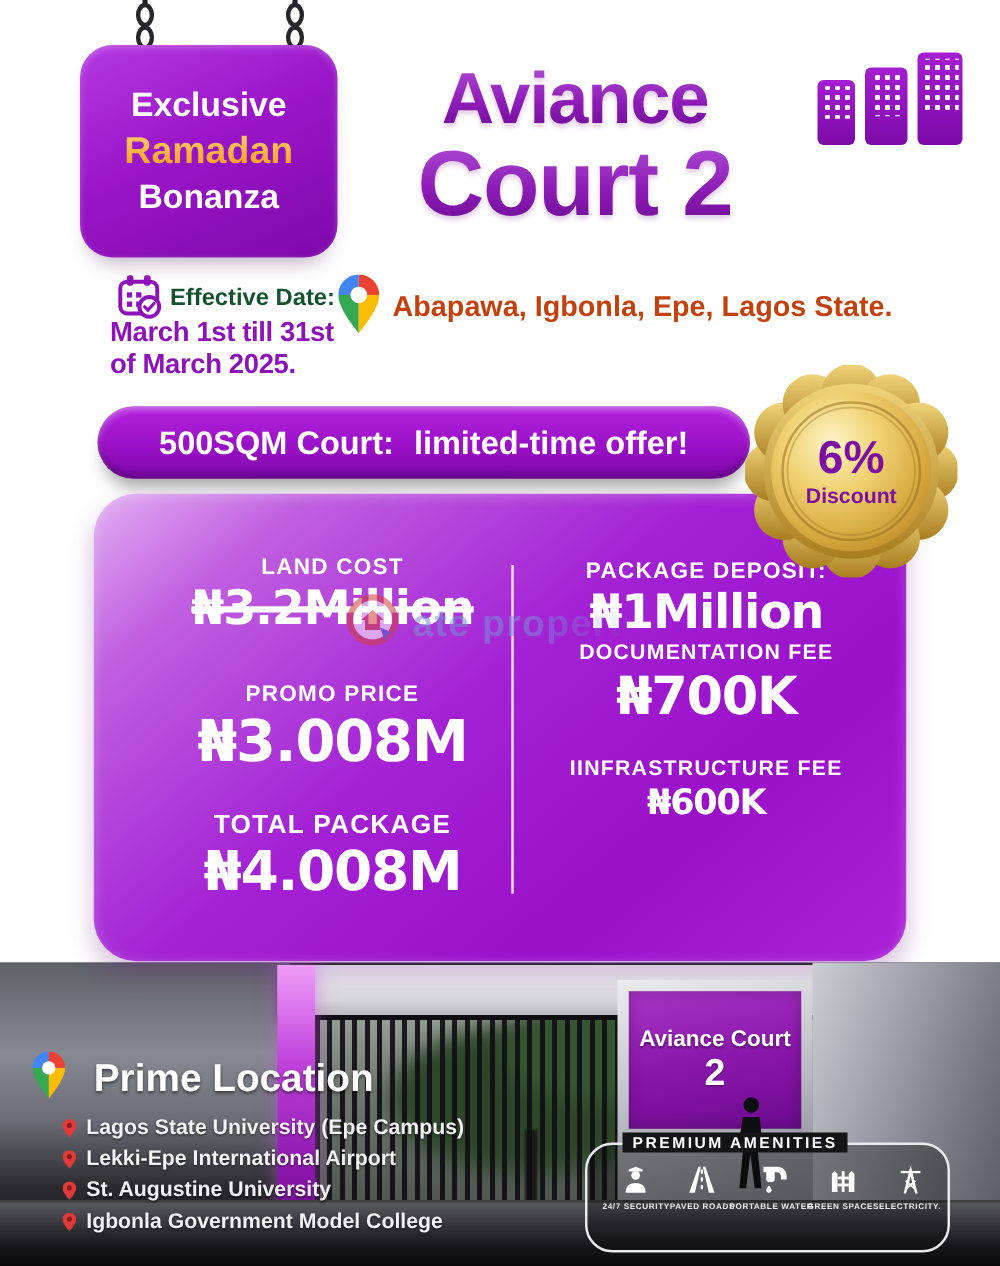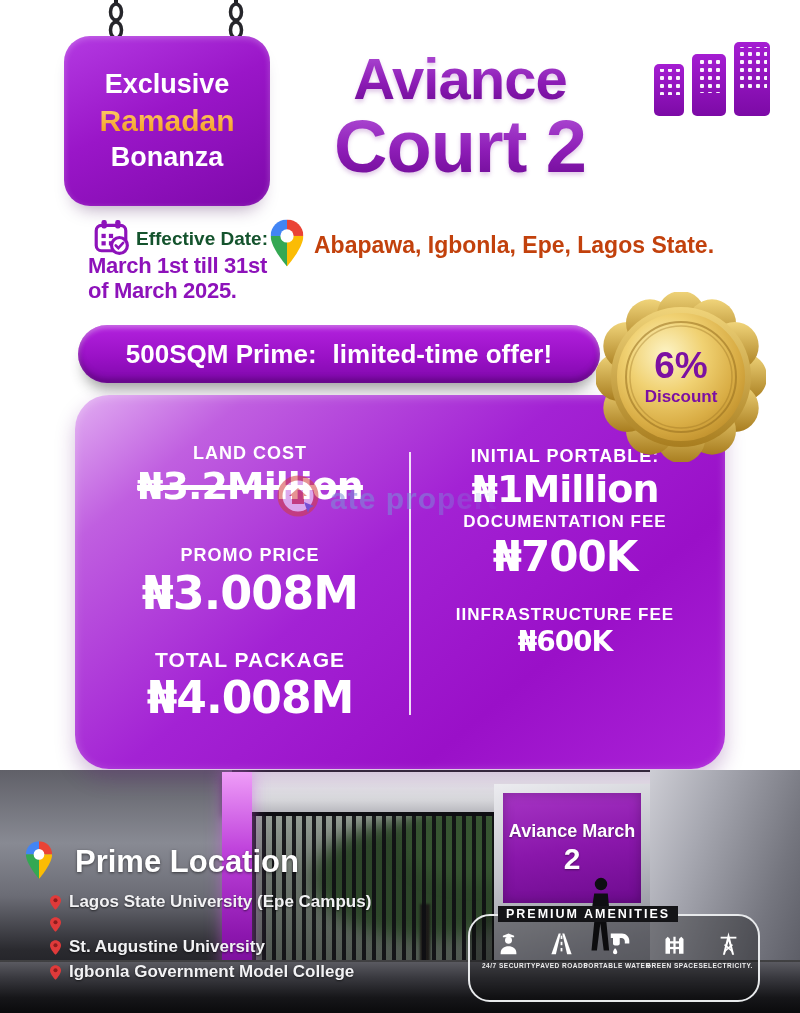--- a/index.html
+++ b/index.html
@@ -65,21 +65,21 @@
   .card {
     position:absolute; left:75px; top:395px; width:650px; height:374px; border-radius:34px;
     background:linear-gradient(140deg,#e2aef2 0%,#c05fe0 16%,#a322d4 45%,#9a10c8 72%,#ab22d8 100%);
     box-shadow:0 10px 20px rgba(100,30,130,.28), inset 0 2px 10px rgba(255,255,255,.25);
     z-index:2;
   }
   .divider { position:absolute; left:409px; top:452px; width:2px; height:263px;
              background:rgba(255,255,255,.85); z-index:3; }
   .pcol { position:absolute; display:flex; flex-direction:column; align-items:center;
           text-align:center; z-index:3; color:#fff; }
-  .pcol.left  { left:100px; top:443px; width:300px; }
+  .pcol.left  { left:116px; top:443px; width:300px; }
   .pcol.right { left:425px; top:446px; width:280px; }
   .plabel { font-size:18px; font-weight:800; letter-spacing:1px; }
   .pvalue { font-family:"DejaVu Sans", sans-serif; font-weight:800; letter-spacing:-1px;
             line-height:1.15; margin-top:1px; }
   .strike { text-decoration:line-through; text-decoration-thickness:5px; }
   .v-land  { font-size:38px; }
   .v-promo { font-size:46px; }
   .v-total { font-size:44px; }
   .v-dep   { font-size:38px; }
   .v-doc   { font-size:42px; }
@@ -228,21 +228,21 @@
         <rect x="24" y="0" width="24" height="23" fill="#EA4335"></rect>
         <rect x="0" y="23" width="24" height="41" fill="#34A853"></rect>
         <rect x="24" y="23" width="24" height="41" fill="#FBBC04"></rect>
       </g>
       <circle cx="24" cy="23" r="8.5" fill="#fff"></circle>
     </svg>
   </div>
   <div class="loc-text">Abapawa, Igbonla, Epe, Lagos State.</div>
 
   <div class="banner">
-    <span>500SQM Prime:</span>
+    <span>500SQM Court:</span>
     <span class="light">limited-time offer!</span>
   </div>
 
   <div class="seal">
     <svg width="170" height="170" viewBox="0 0 170 170">
       <defs>
         <radialGradient id="goldMain" cx="38%" cy="32%" r="75%">
           <stop offset="0%" stop-color="#fdf4c6"></stop>
             <stop offset="40%" stop-color="#f0d172"></stop>
           <stop offset="75%" stop-color="#d9ad45"></stop>
@@ -284,21 +284,21 @@
   <div class="pcol left">
     <div class="plabel">LAND COST</div>
     <div class="pvalue v-land strike">₦3.2Million</div>
     <div class="plabel mt-a">PROMO PRICE</div>
     <div class="pvalue v-promo">₦3.008M</div>
     <div class="plabel mt-b" style="font-size:21px;">TOTAL PACKAGE</div>
     <div class="pvalue v-total">₦4.008M</div>
   </div>
 
   <div class="pcol right">
-    <div class="plabel">INITIAL PORTABLE:</div>
+    <div class="plabel">PACKAGE DEPOSIT:</div>
     <div class="pvalue v-dep">₦1Million</div>
     <div class="plabel mt-c" style="font-size:17px;">DOCUMENTATION FEE</div>
     <div class="pvalue v-doc">₦700K</div>
     <div class="plabel mt-d" style="font-size:17px;">IINFRASTRUCTURE FEE</div>
     <div class="pvalue v-inf">₦600K</div>
   </div>
 
   <div class="watermark">
     <span>
       <svg width="46" height="46" viewBox="0 0 46 46">
@@ -316,21 +316,21 @@
     <div class="fence-bg">
       <div class="tree1"></div>
       <div class="tree2"></div>
       <div class="trunk"></div>
     </div>
     <div class="bars"></div>
     <div class="pillar"></div>
 
     <div class="sign-wall">
       <div class="estate-sign">
-        <div class="s1">Aviance March</div>
+        <div class="s1">Aviance Court</div>
         <div class="s2">2</div>
       </div>
     </div>
     <div class="right-wall"></div>
     <div class="ground"></div>
 
     <div class="person">
       <svg width="38" height="120" viewBox="0 0 28 60">
         <g fill="#0e0e12">
           <circle cx="14" cy="5" r="4.6"></circle>
@@ -365,20 +365,21 @@
             <path fill="#e03a3a" d="M6 0C2.7 0 0 2.6 0 5.8 0 10 6 16 6 16s6-6 6-10.2C12 2.6 9.3 0 6 0z"></path>
             <circle cx="6" cy="5.6" r="2.2" fill="#8d1d1d"></circle>
           </svg>
         <span>Lagos State University (Epe Campus)</span>
       </li>
       <li>
         <svg width="11" height="15" viewBox="0 0 12 16">
             <path fill="#e03a3a" d="M6 0C2.7 0 0 2.6 0 5.8 0 10 6 16 6 16s6-6 6-10.2C12 2.6 9.3 0 6 0z"></path>
             <circle cx="6" cy="5.6" r="2.2" fill="#8d1d1d"></circle>
           </svg>
+        <span>Lekki-Epe International Airport</span>
       </li>
       <li>
         <svg width="11" height="15" viewBox="0 0 12 16">
             <path fill="#e03a3a" d="M6 0C2.7 0 0 2.6 0 5.8 0 10 6 16 6 16s6-6 6-10.2C12 2.6 9.3 0 6 0z"></path>
             <circle cx="6" cy="5.6" r="2.2" fill="#8d1d1d"></circle>
           </svg>
         <span>St. Augustine University</span>
       </li>
       <li>
         <svg width="11" height="15" viewBox="0 0 12 16">

